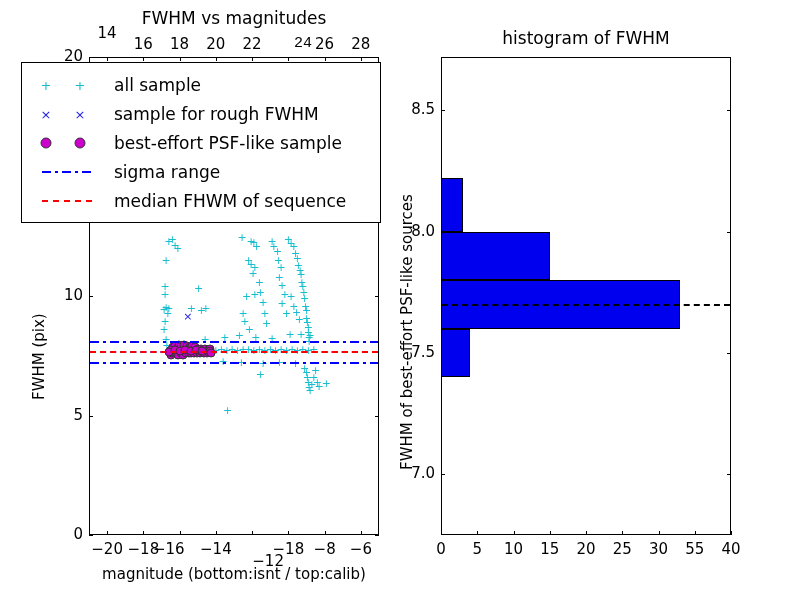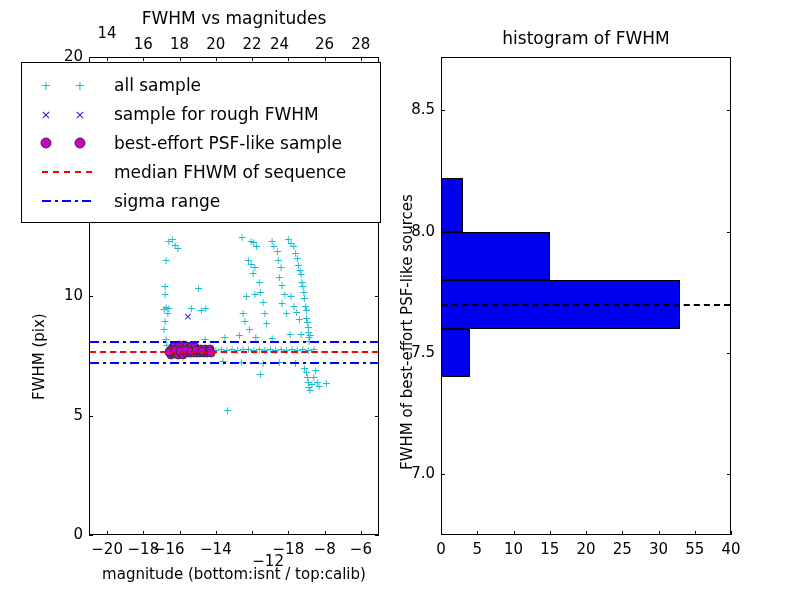--- a/index.html
+++ b/index.html
@@ -173,21 +173,21 @@
       <div class="tick" style="left: 91.125px; top: 24px; width: 32px; text-align: center;">14</div>
       <div class="tickmark tk-t" style="left: 143.375px; top: 57px;"></div>
       <div class="tick" style="left: 127.375px; top: 35px; width: 32px; text-align: center;">16</div>
       <div class="tickmark tk-t" style="left: 179.625px; top: 57px;"></div>
       <div class="tick" style="left: 163.625px; top: 35px; width: 32px; text-align: center;">18</div>
       <div class="tickmark tk-t" style="left: 215.875px; top: 57px;"></div>
       <div class="tick" style="left: 199.875px; top: 35px; width: 32px; text-align: center;">20</div>
       <div class="tickmark tk-t" style="left: 252.125px; top: 57px;"></div>
       <div class="tick" style="left: 236.125px; top: 35px; width: 32px; text-align: center;">22</div>
       <div class="tickmark tk-t" style="left: 288.375px; top: 57px;"></div>
-      <div class="tick" style="left: 257px; top: 35px; width: 32px; text-align: right;">24</div>
+      <div class="tick" style="left: 287px; top: 35px; width: 32px; text-align: center; font-family: Liberation Mono, monospace;">24</div>
       <div class="tickmark tk-t" style="left: 324.625px; top: 57px;"></div>
       <div class="tick" style="left: 308.625px; top: 35px; width: 32px; text-align: center;">26</div>
       <div class="tickmark tk-t" style="left: 360.875px; top: 57px;"></div>
       <div class="tick" style="left: 344.875px; top: 35px; width: 32px; text-align: center;">28</div>
       <div class="tickmark tk-l" style="left: 89px; top: 535px;"></div>
       <div class="tickmark tk-r" style="left: 375px; top: 535px;"></div>
       <div class="tickmark tk-l" style="left: 89px; top: 415.5px;"></div>
       <div class="tickmark tk-r" style="left: 375px; top: 415.5px;"></div>
       <div class="tickmark tk-l" style="left: 89px; top: 296px;"></div>
       <div class="tickmark tk-r" style="left: 375px; top: 296px;"></div>
@@ -410,29 +410,29 @@
       </div>
       <div class="lgrow">
         <div class="lgkey">
           <span class="kdot" style="left: 18px; background: rgb(204, 0, 204);"></span>
           <span class="kdot" style="left: 52px; background: rgb(204, 0, 204);"></span>
         </div>
         <div class="lgtxt">best-effort PSF-like sample</div>
       </div>
       <div class="lgrow">
         <div class="lgkey">
+          <span class="kline" style="height: 2px; left: 14px; width: 50px; background: repeating-linear-gradient(to right, rgb(0, 0, 255) 0px, rgb(0, 0, 255) 9px, transparent 9px, transparent 13px, rgb(0, 0, 255) 13px, rgb(0, 0, 255) 16px, transparent 16px, transparent 20px);"></span>
+        </div>
+        <div class="lgtxt">sigma range</div>
+      </div>
+      <div class="lgrow">
+        <div class="lgkey">
           <span class="kline" style="border-top: 2px dashed rgb(255, 0, 0); left: 14px; width: 50px;"></span>
         </div>
         <div class="lgtxt">median FHWM of sequence</div>
-      </div>
-      <div class="lgrow">
-        <div class="lgkey">
-          <span class="kline" style="height: 2px; left: 14px; width: 50px; background: repeating-linear-gradient(to right, rgb(0, 0, 255) 0px, rgb(0, 0, 255) 9px, transparent 9px, transparent 13px, rgb(0, 0, 255) 13px, rgb(0, 0, 255) 16px, transparent 16px, transparent 20px);"></span>
-        </div>
-        <div class="lgtxt">sigma range</div>
       </div>
     </div>
 
   <div class="ttl" id="t2" style="left:441px;top:28px;width:290px;">histogram of FWHM</div>
 
   <div class="frame" id="ax2"></div>
 
   <div id="ax2-ticks">
       <div class="tickmark tk-b" style="left: 441px; top: 531px;"></div>
       <div class="tick" style="left: 425px; top: 540px; width: 32px; text-align: center;">0</div>

